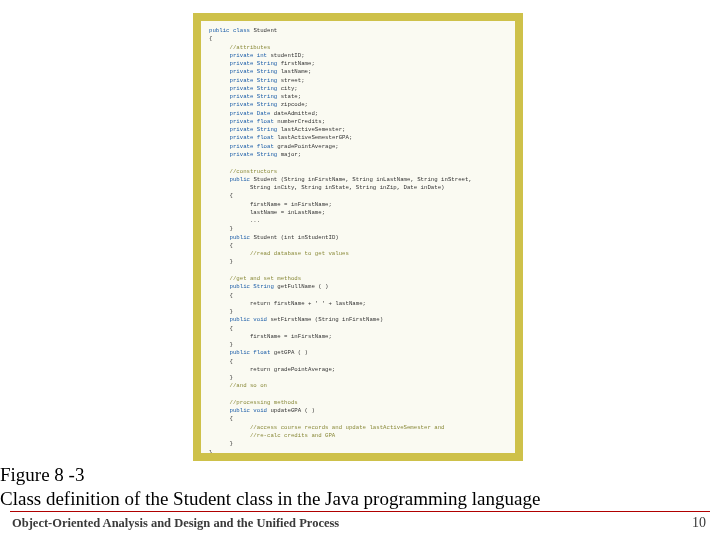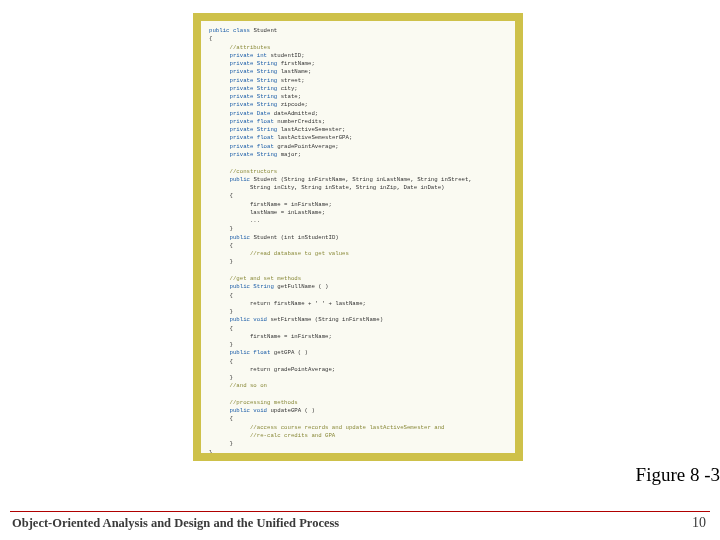--- a/index.html
+++ b/index.html
@@ -34,21 +34,21 @@
     color: #333;
     white-space: pre;
   }
   .kw { color: #1a5ca8; }
   .cm { color: #8a8a3a; }
   .caption {
     position: absolute;
     top: 463px;
     left: 0;
     width: 720px;
-    text-align: right;
+    text-align: left;
     font-size: 19px;
     color: #000;
     line-height: 1.25;
   }
   .footer-left {
     position: absolute;
     bottom: 9px;
     left: 12px;
     font-size: 12.5px;
     color: #3a3a3a;
@@ -125,17 +125,18 @@
 <span>      {</span>
 <span class="cm">            //access course records and update lastActiveSemester and</span>
 <span class="cm">            //re-calc credits and GPA</span>
 <span>      }</span>
 <span>}</span></pre>
   </div>
 </div>
 
 <div class="caption">
   <div>Figure 8 -3</div>
+  <div>Class definition of the Student class in the Java programming language</div>
 </div>
 
 <div class="footer-divider"></div>
 <div class="footer-left">Object-Oriented Analysis and Design and the Unified Process</div>
 <div class="footer-right">10</div>
 
 </body></html>

